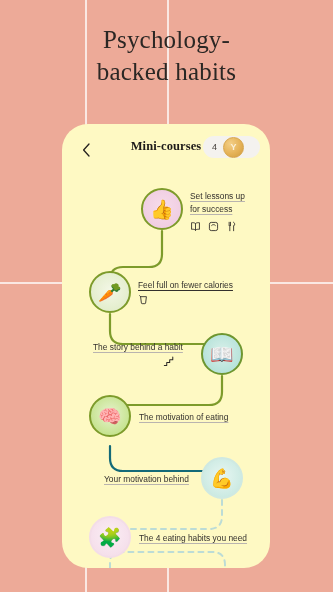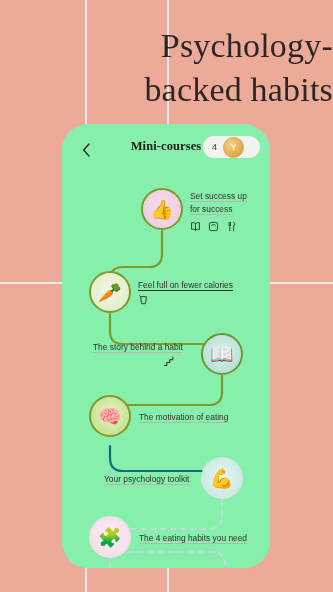--- a/index.html
+++ b/index.html
@@ -10,34 +10,34 @@
     position:relative;
   }
   
   #bg{position:absolute;inset:0;}
   .vline{position:absolute;top:0;width:2px;background:#fbeee9;opacity:.92;}
   .hline{position:absolute;left:0;right:0;height:2px;background:#fbeee9;opacity:.92;}
 
   
   #headline{
     position:absolute;left:0;right:0;top:24px;
-    text-align:right;
+    text-align:center;
     font-family:"Liberation Serif", serif;
     color:#2b2724;
-    font-size:34px;line-height:1.28;
+    font-size:25px;line-height:1.28;
     letter-spacing:.2px;
     z-index:3;
   }
   #headline .l{display:block;white-space:nowrap;}
 
   
   #card{
     position:absolute;left:62px;top:124px;
     width:208px;height:444px;
-    background:#86efac;
+    background:#fef9c3;
     border-radius:26px;
     overflow:hidden;
     z-index:4;
   }
 
   
   #cardhead{
     position:absolute;left:0;right:0;top:12px;height:30px;
   }
   #backbtn{
@@ -154,21 +154,21 @@
 
     <path d="M160 376 L160 392 Q160 405 147 405 L61 405 Q48 405 48 418 L48 422" stroke="#bcdcd6" stroke-width="2" fill="none" stroke-linecap="round" stroke-dasharray="5 5"></path>
 
     <path d="M48 444 L48 438 Q48 428 61 428 L150 428 Q163 428 163 441 L163 450" stroke="#bcdcd6" stroke-width="2" fill="none" stroke-linecap="round" stroke-dasharray="5 5"></path>
   </svg>
 
   <div class="node n1" style="left:79px;top:64px;">
     <span class="emo">👍</span>
   </div>
   <div class="lesson-label two" style="left:128px;top:66px;">
-    <span>Set success up</span><br>
+    <span>Set lessons up</span><br>
     <span>for success</span>
   </div>
   <div class="meta-icons" style="left:128px;top:97px;">
     <svg width="11" height="11" viewBox="0 0 14 14">
       <path d="M7 3.2C5.6 2.1 3.9 2 2 2.2v8.4c1.9-.2 3.6-.1 5 1 1.4-1.1 3.1-1.2 5-1V2.2c-1.9-.2-3.6-.1-5 1z" fill="none" stroke="#2c2926" stroke-width="1.1" stroke-linejoin="round"></path>
       <path d="M7 3.2v9.2" stroke="#2c2926" stroke-width="1.1"></path>
     </svg>
     <svg width="11" height="11" viewBox="0 0 14 14">
       <rect x="1.8" y="1.8" width="10.4" height="10.4" rx="2.4" fill="none" stroke="#2c2926" stroke-width="1.1"></rect>
       <path d="M4.6 5.6A3 3 0 0 1 9.4 5.6" fill="none" stroke="#2c2926" stroke-width="1.1" stroke-linecap="round"></path>
@@ -201,20 +201,20 @@
   </div>
 
   <div class="node n4" style="left:27px;top:271px;">
     <span class="emo">🧠</span>
   </div>
   <div class="lesson-label" style="left:77px;top:287px;">The motivation of eating</div>
 
   <div class="node n5" style="left:139px;top:333px;">
     <span class="emo">💪</span>
   </div>
-  <div class="lesson-label" style="left:42px;top:349px;">Your psychology toolkit</div>
+  <div class="lesson-label" style="left:42px;top:349px;">Your motivation behind</div>
 
   <div class="node n6" style="left:27px;top:392px;">
     <span class="emo">🧩</span>
   </div>
   <div class="lesson-label" style="left:77px;top:408px;">The 4 eating habits you need</div>
 
 </div>
 
 </body></html>

